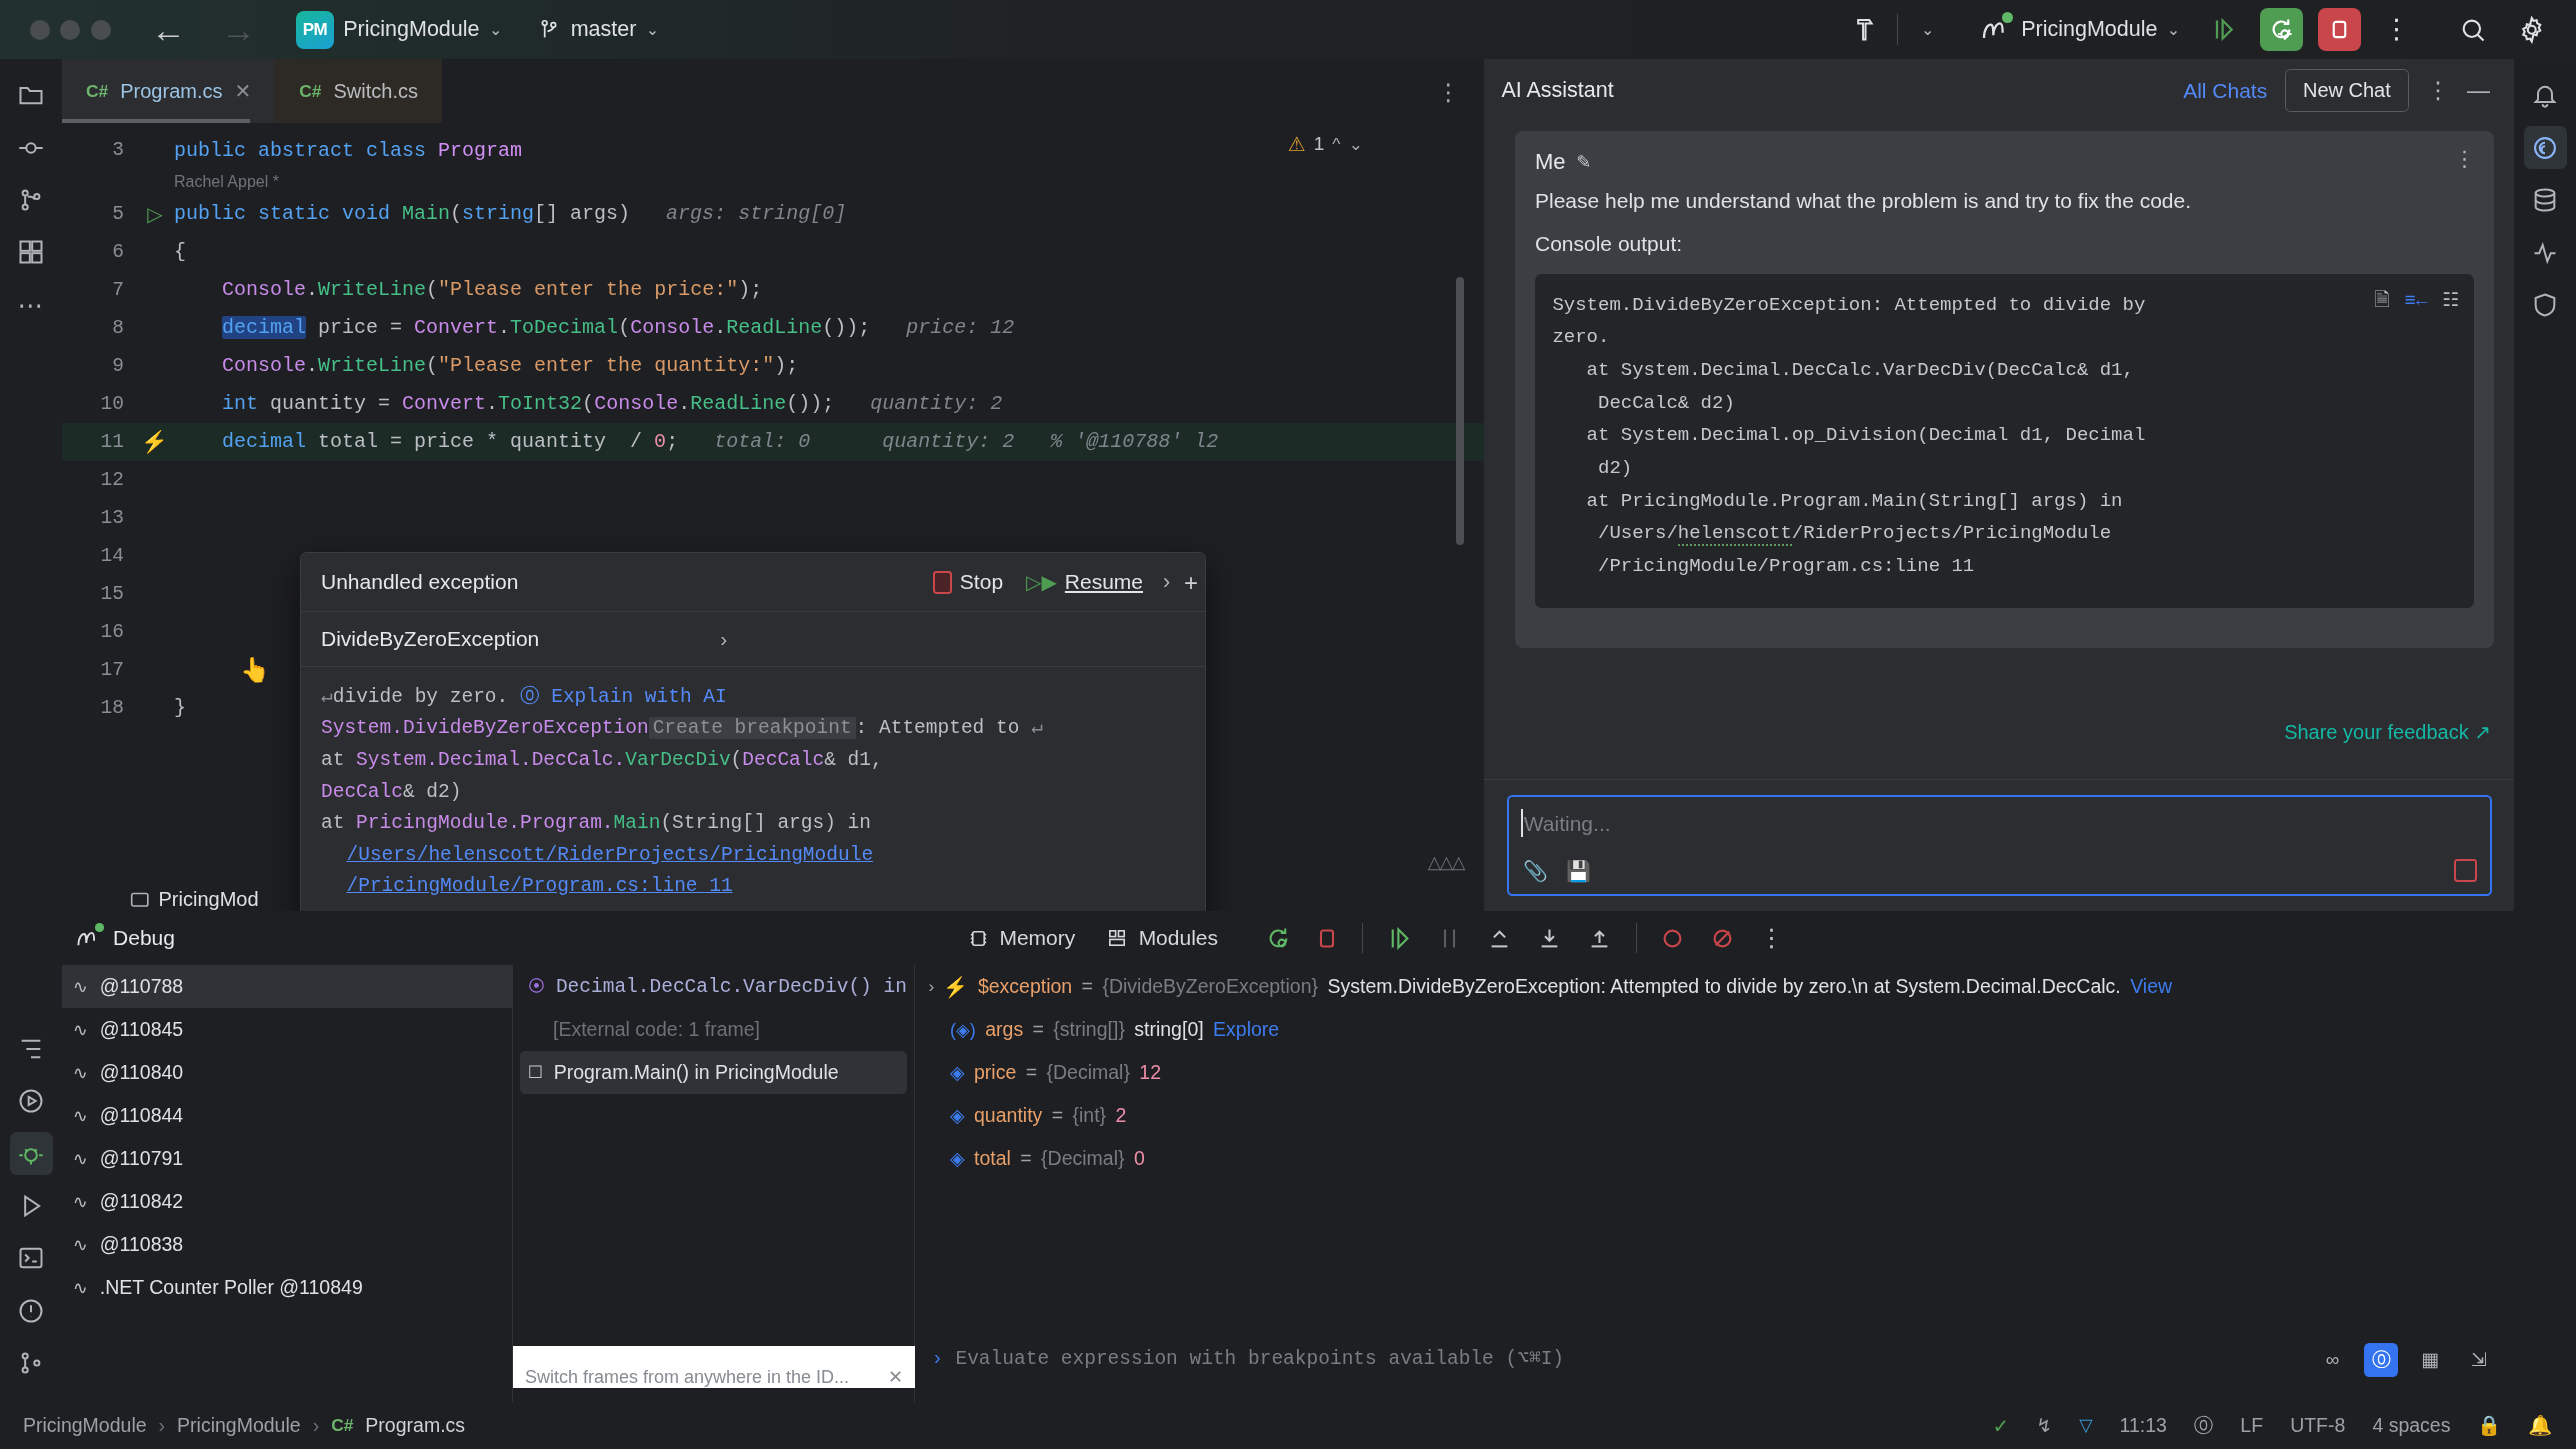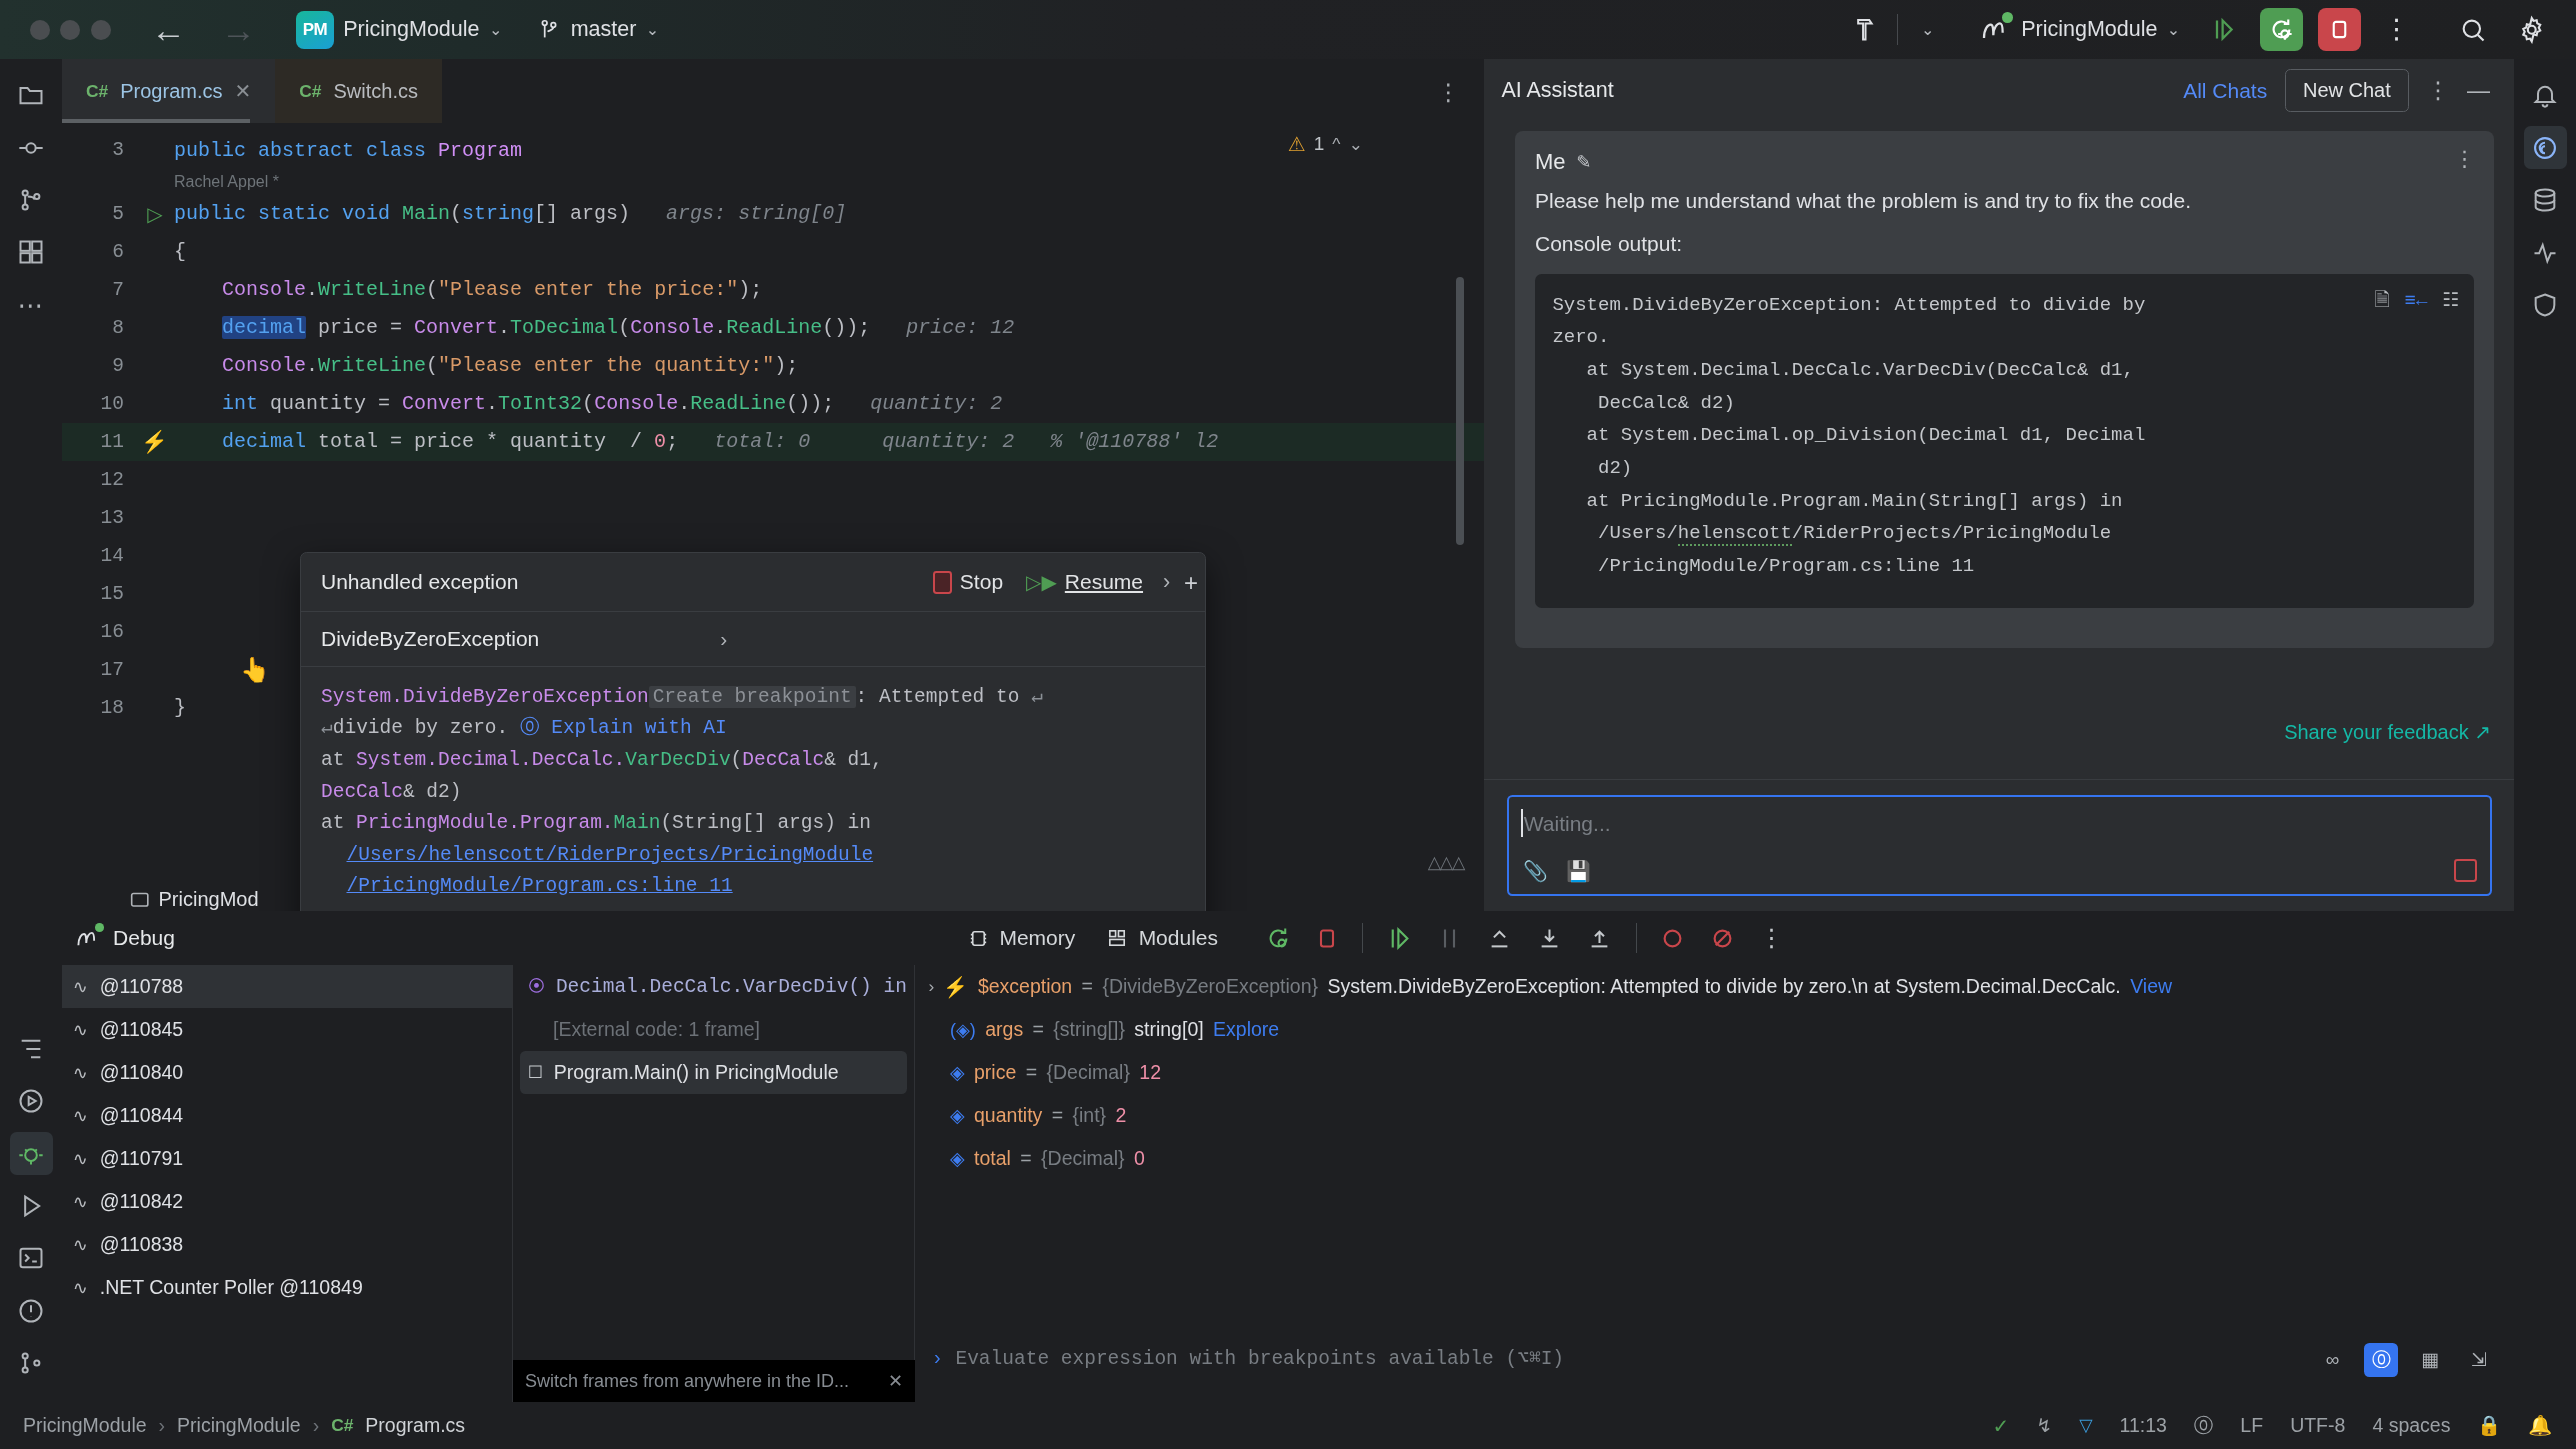--- a/index.html
+++ b/index.html
@@ -147,22 +147,22 @@
   #dbgbody { position:absolute; top:54px; left:0; width:2453px; height:437px; display:flex;}
   #threads { width:451px; background:#1e1f22; border-right:0.7px solid #303236;}
   .threadrow { height:43px; display:flex; align-items:center; gap:12px; padding-left:10.7px; font-size:19.5px; color:#dfe1e5;}
   .threadrow.sel { background:#2f3236; }
   .thr-ico { color:#b9bcc0; font-size:18px; }
   #frames { width:402px; background:#1e1f22; border-right:0.7px solid #303236; position:relative;}
   .framerow { height:43px; display:flex; align-items:center; gap:10.7px; padding-left:14.8px; font-size:19.5px; }
   .framerow.code { color:#a9aeda; }
   .framerow.ext { color:#6c7177; padding-left:40px; }
   .framerow.sel { background:#2f3236; color:#dfe1e5; border-radius:5.4px; margin:0 6.7px; padding-left:8px;}
-  .switchbar { position:absolute; left:0; bottom:0; width:402px; height:42px; display:flex; align-items:center;
-               gap:9.4px; padding-left:12px; font-size:18px; color:#878c92; background:#000000;}
+  .switchbar { position:absolute; left:0; bottom:14px; width:402px; height:42px; display:flex; align-items:flex-end;
+               gap:9.4px; padding-left:12px; font-size:18px; color:#878c92; background:#ffffff;}
   #vars { flex:1; background:#1e1f22; position:relative;}
   .varrow { height:43px; display:flex; align-items:center; gap:9.4px; padding-left:13.4px; font-size:19.5px; color:#dfe1e5; white-space:nowrap;}
   .vname { color:#e8a06a; }
   .vtype { color:#787d83; }
   .vval { color:#ee8fa8; }
   .vstr { color:#dfe1e5; }
   .vlink { color:#3d7cf0; }
   .chevr { color:#a8acb1; font-size:17.4px; }
   .exc-ico { color:#e0693c; font-size:20px; }
   .fld-ico { color:#3d7cf0; font-size:19px; }
@@ -509,27 +509,27 @@
         <span class="uline">Resume</span>
       </div>
       <span style="margin:0 14.8px 0 20px;color:#b0b4b9;font-size:21.5px;">›</span>
     </div>
     <div class="exc-row">
       <span>DivideByZeroException</span>
       <span style="margin-left:181px;color:#b0b4b9;">›</span>
     </div>
     <div class="exc-body">
       <div>
-        <span class="cls">System.DivideByZeroException</span><span class="cbp">Create breakpoint</span><span>: Attempted to</span> <span style="color:#8b9096;">↵</span>
-      </div>
-      <div>
         <span style="color:#8b9096;">↵</span><span>divide by zero.</span>
         <span class="explainai">
           <span>⓪</span> <span>Explain with AI</span>
         </span>
+      </div>
+      <div>
+        <span class="cls">System.DivideByZeroException</span><span class="cbp">Create breakpoint</span><span>: Attempted to</span> <span style="color:#8b9096;">↵</span>
       </div>
       <div>  at <span class="cls">System.Decimal.DecCalc.</span><span class="meth">VarDecDiv</span>(<span class="cls">DecCalc</span>&amp; d1,</div>
       <div>    <span class="cls">DecCalc</span>&amp; d2)</div>
       <div>  at <span class="cls">PricingModule.Program.</span><span class="meth">Main</span>(<span class="plain">String[] args</span>) in</div>
       <div style="padding-left:25.5px;"><span class="lnk">/Users/helenscott/RiderProjects/PricingModule</span></div>
       <div style="padding-left:25.5px;"><span class="lnk">/PricingModule/Program.cs:line 11</span></div>
     </div>
   </div>
   <div style="position:absolute;left:1122px;top:510px;color:#cfd2d6;font-size:24px;"><span>+</span></div>
   <div class="cursor-arrow" style="left:178px;top:597px;">👆</div>

